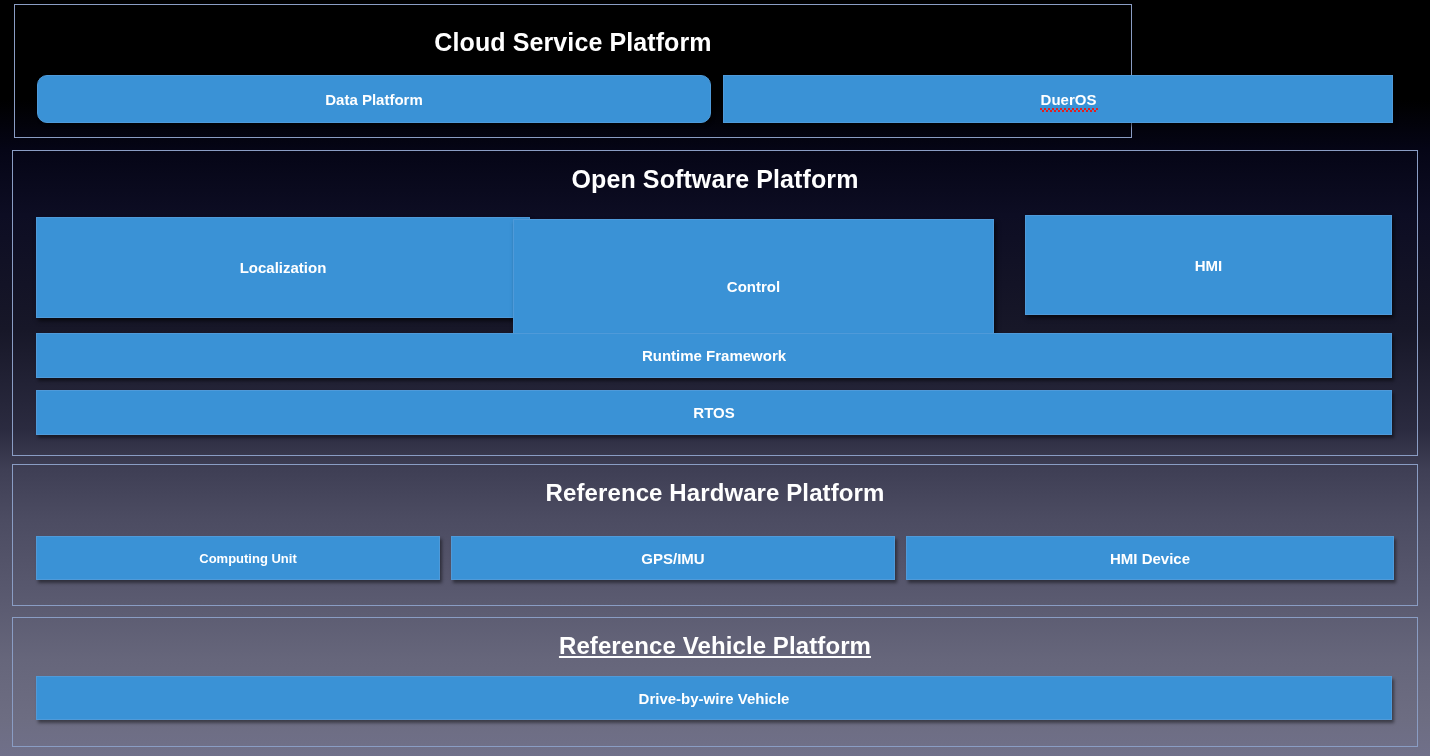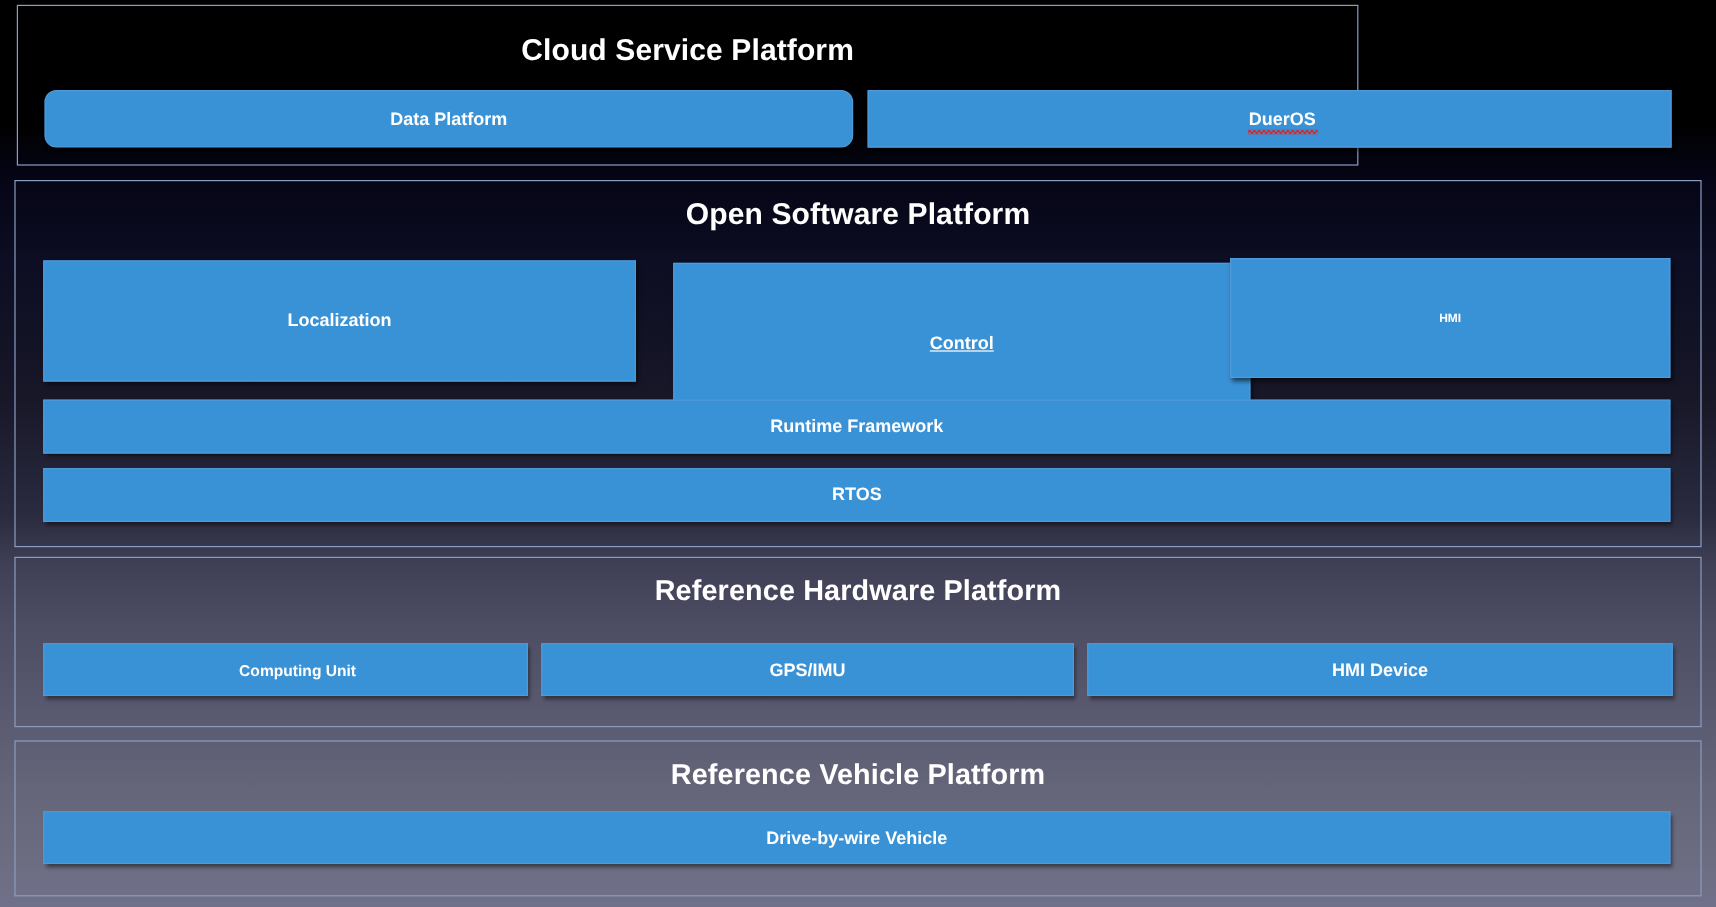--- a/index.html
+++ b/index.html
@@ -92,35 +92,35 @@
   
   #sec-cloud { left: 14px; top: 4px; width: 1118px; height: 134px; }
   #sec-cloud .sec-title { top: 23px; font-size: 25px; }
   #box-data-platform { left: 22px; top: 70px; width: 674px; height: 48px; font-size: 15px; border-radius: 10px; }
   #box-dueros       { left: 708px; top: 70px; width: 670px; height: 48px; font-size: 15px; }
 
   
   #sec-software { left: 12px; top: 150px; width: 1406px; height: 306px; }
   #sec-software .sec-title { top: 14px; font-size: 25px; }
   #box-localization { left: 23px; top: 66px; width: 494px; height: 101px; font-size: 15px; }
-  #box-control      { left: 548px; top: 68px; width: 481px; height: 135px; font-size: 15px; text-decoration: underline; }
-  #box-hmi          { left: 1012px; top: 64px; width: 367px; height: 100px; font-size: 10px; }
+  #box-control      { left: 500px; top: 68px; width: 481px; height: 135px; font-size: 15px; }
+  #box-hmi          { left: 1012px; top: 64px; width: 367px; height: 100px; font-size: 15px; }
   #box-runtime      { left: 23px; top: 182px; width: 1356px; height: 45px; font-size: 15px; }
   #box-rtos         { left: 23px; top: 239px; width: 1356px; height: 45px; font-size: 15px; }
 
   
   #sec-hardware { left: 12px; top: 464px; width: 1406px; height: 142px; }
   #sec-hardware .sec-title { top: 14px; font-size: 24px; }
   #box-computing-unit { left: 23px; top: 71px; width: 404px; height: 44px; font-size: 13px; padding-left: 20px; }
   #box-gps-imu        { left: 438px; top: 71px; width: 444px; height: 44px; font-size: 15px; }
   #box-hmi-device     { left: 893px; top: 71px; width: 488px; height: 44px; font-size: 15px; }
 
   
   #sec-vehicle { left: 12px; top: 617px; width: 1406px; height: 130px; }
-  #sec-vehicle .sec-title { top: 14px; font-size: 24px; }
+  #sec-vehicle .sec-title { top: 14px; font-size: 24px; text-decoration: underline; }
   #box-drive-by-wire { left: 23px; top: 58px; width: 1356px; height: 44px; font-size: 15px; text-align: right; }
 </style>
 </head>
 <body>
 
 <div id="stage">
 
   <div class="section" id="sec-cloud">
     <div class="sec-title">Cloud Service Platform</div>
 

